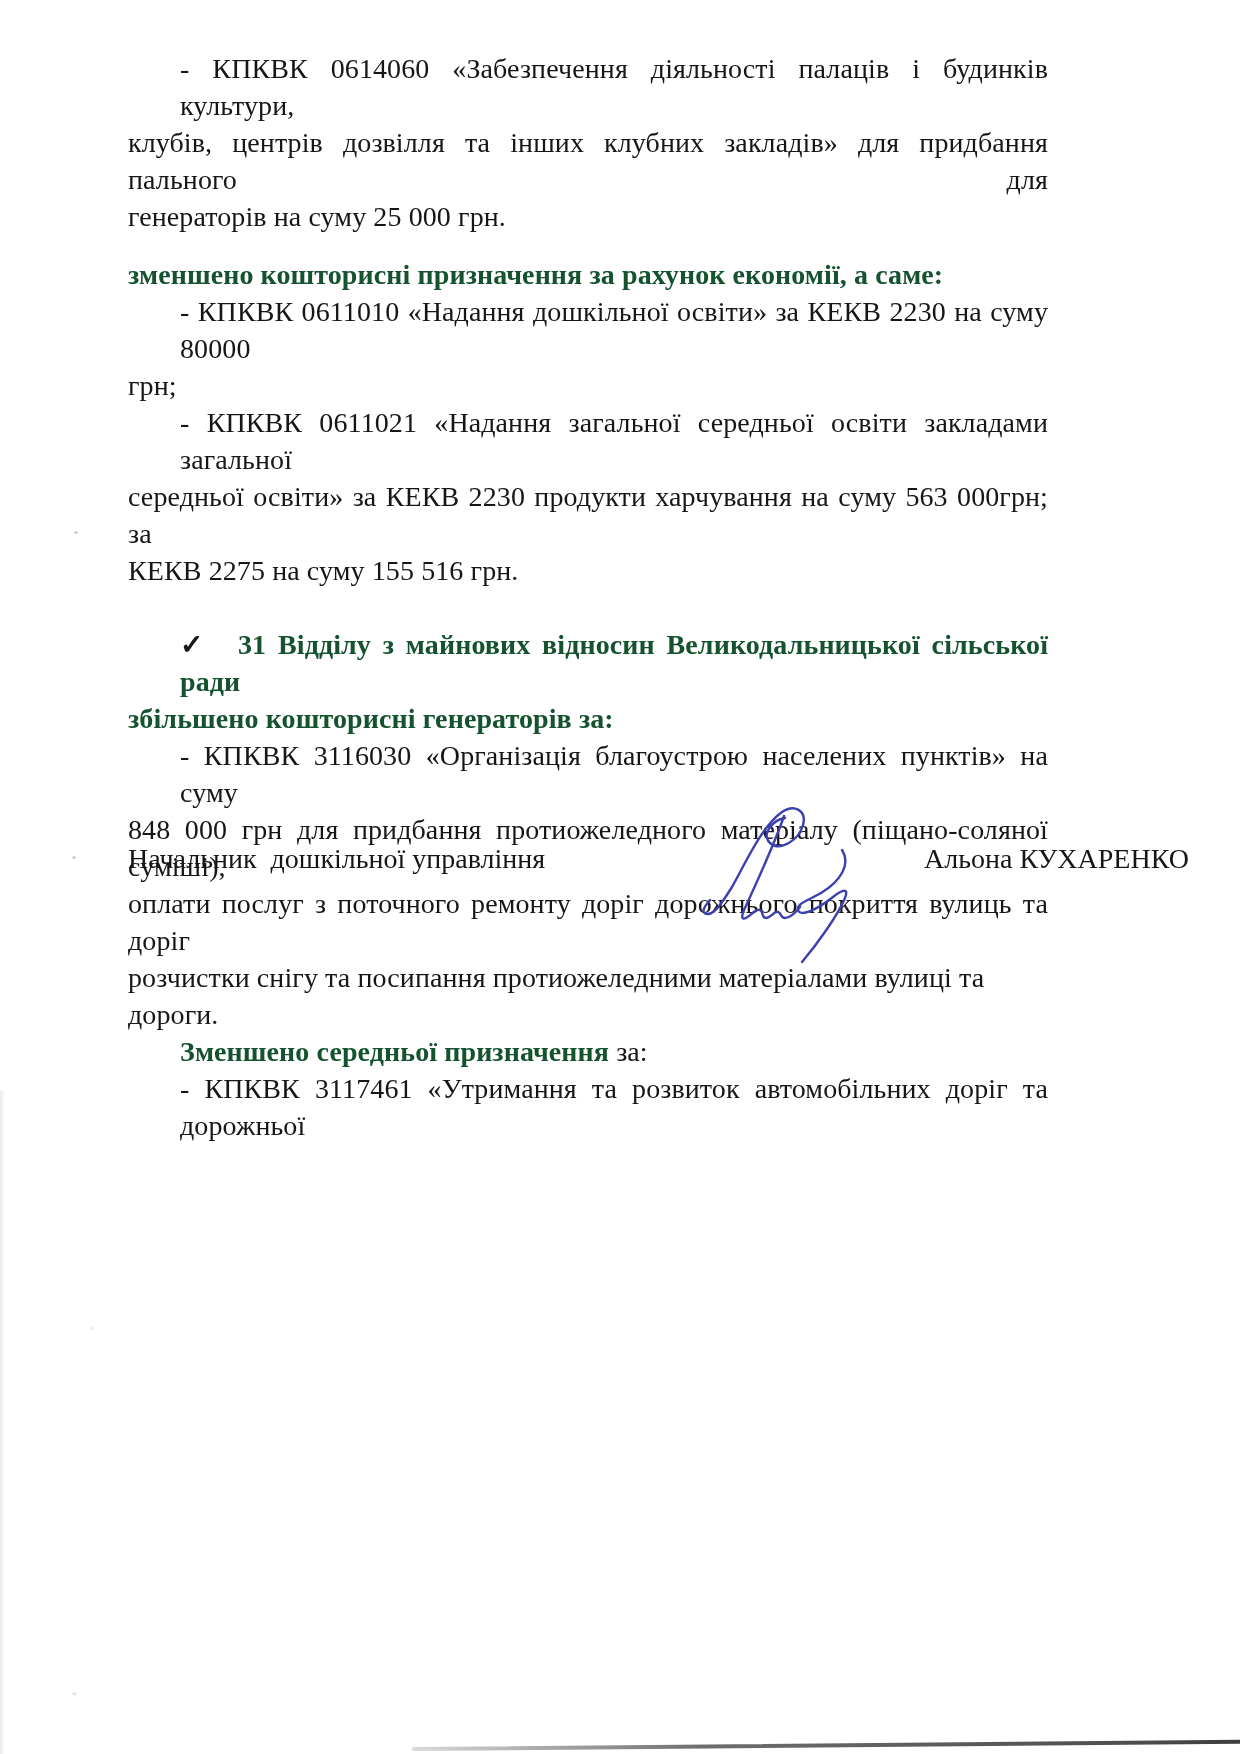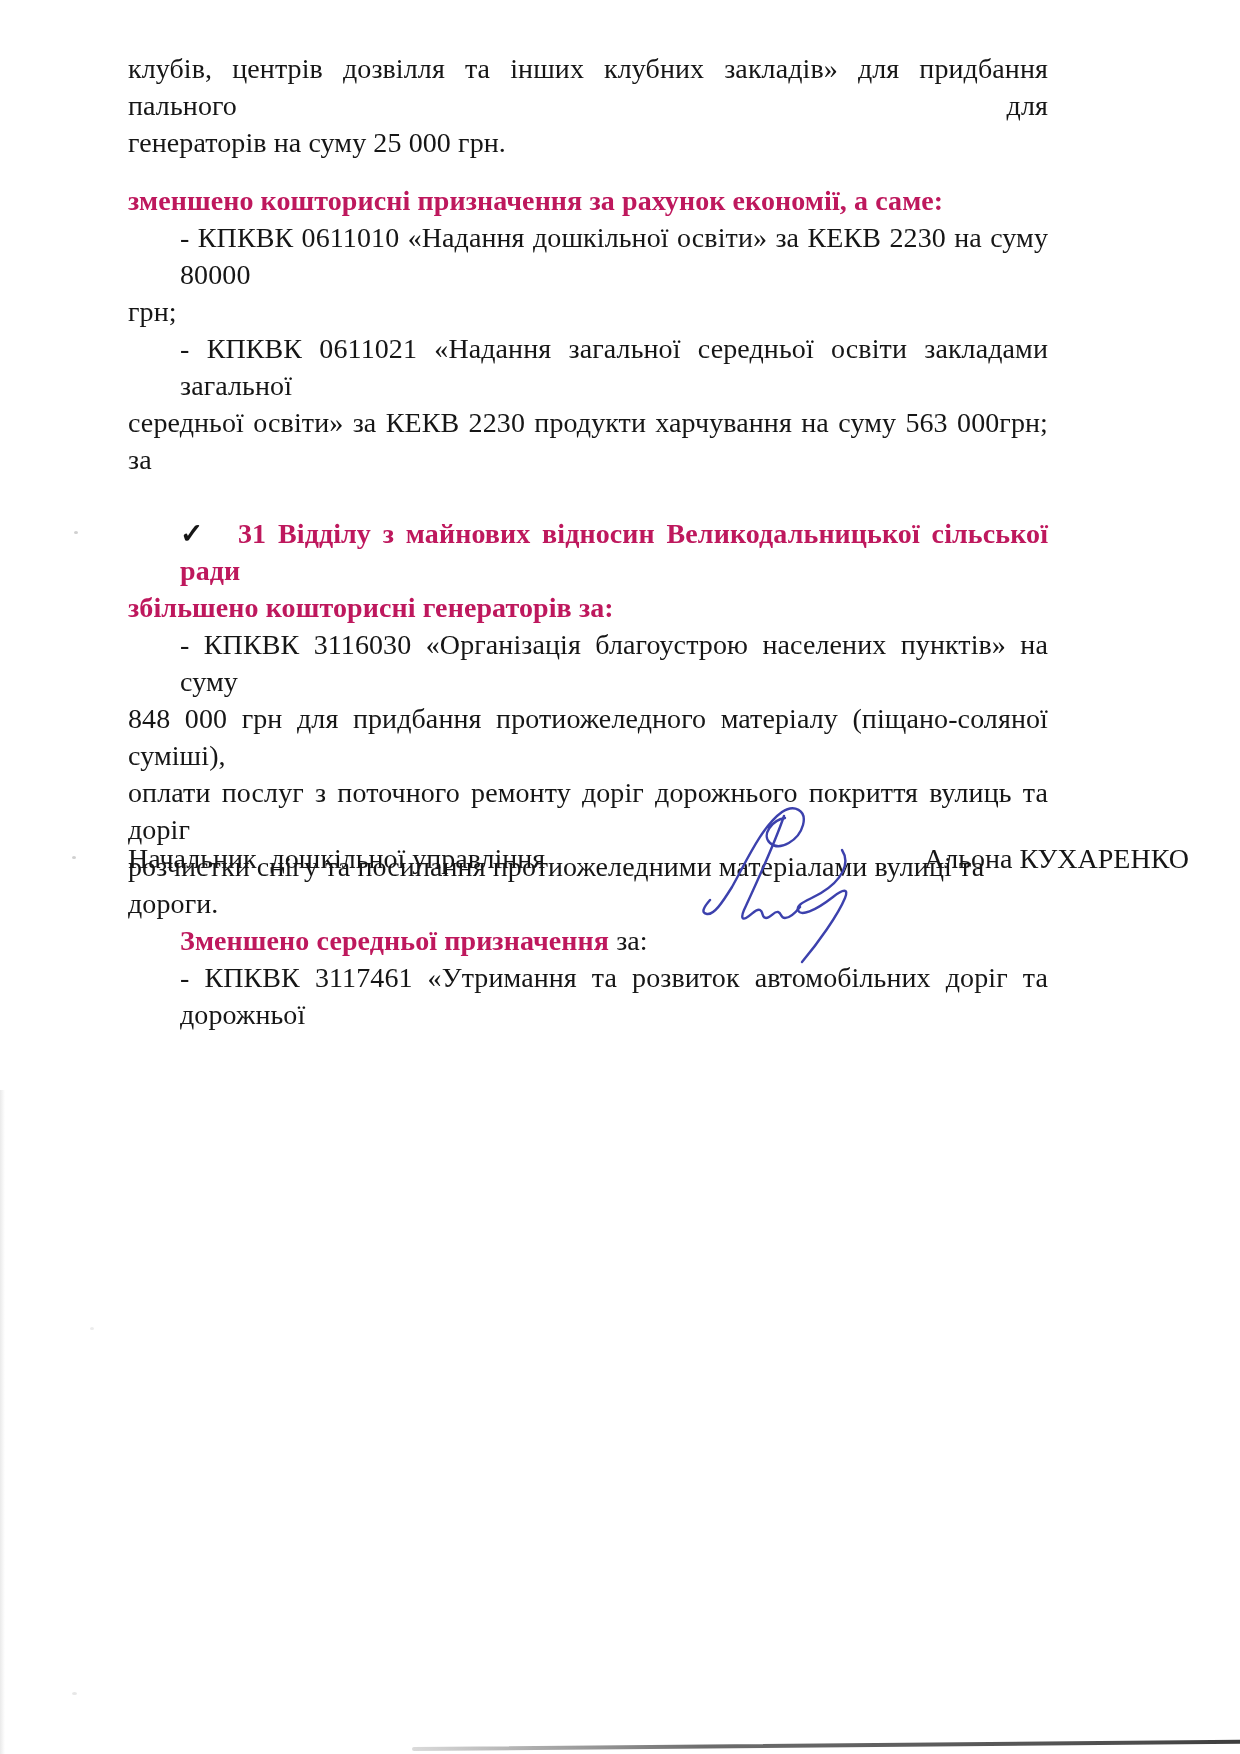--- a/index.html
+++ b/index.html
@@ -10,21 +10,21 @@
   }
   .doc-body{
     position:absolute;left:128px;top:50px;width:920px;
   }
   .line{
     font-size:28px;line-height:37px;min-height:37px;
     letter-spacing:0.1px;
   }
   .line.indent{padding-left:52px;}
   .line.stretch{text-align:justify;text-align-last:justify;}
-  .seg.bold{font-weight:700;color:#be185d;}
+  .seg.bold{font-weight:700;color:#14532d;}
   .checkmark{font-weight:700;margin-right:18px;}
   .sig-label{position:absolute;left:128px;top:843px;font-size:28px;white-space:pre;}
   .sig-name{position:absolute;left:888px;top:843px;font-size:28px;white-space:pre;margin-left:36px;}
   .sig-svg{position:absolute;left:696px;top:804px;width:164px;height:172px;}
   
   .scan-bottom-line{
     position:absolute;left:412px;top:1747px;width:835px;height:4px;
     background:linear-gradient(to right, rgba(110,110,110,0.25), #6d6d6d 35%, #4f4f4f 85%, #3c3c3c);
     transform:rotate(-0.5deg);transform-origin:left center;border-radius:2px;
   }
@@ -35,27 +35,29 @@
   .speck{position:absolute;background:rgba(120,120,120,0.35);border-radius:50%;}
   .speck.a{left:74px;top:531px;width:4px;height:3px;}
   .speck.b{left:72px;top:856px;width:4px;height:3px;}
   .speck.c{left:72px;top:1692px;width:5px;height:3px;opacity:.5;}
   .speck.d{left:90px;top:1327px;width:4px;height:3px;opacity:.4;}
 </style>
 </head>
 <body>
 
 <div class="doc-body">
+    <div class="line indent stretch"><span class="seg">- КПКВК 0614060 «Забезпечення діяльності палаців і будинків культури,</span></div>
     <div class="line stretch"><span class="seg">клубів, центрів дозвілля та інших клубних закладів» для придбання пального для</span></div>
     <div class="line"><span class="seg">генераторів на суму 25 000 грн.</span></div>
     <div class="line" style="margin-top: 21px;"><span class="seg bold">зменшено кошторисні призначення за рахунок економії, а саме:</span></div>
     <div class="line indent stretch"><span class="seg">- КПКВК 0611010 «Надання дошкільної освіти» за КЕКВ 2230 на суму 80000</span></div>
     <div class="line"><span class="seg">грн;</span></div>
     <div class="line indent stretch"><span class="seg">- КПКВК 0611021 «Надання загальної середньої освіти закладами загальної</span></div>
     <div class="line stretch"><span class="seg">середньої освіти» за КЕКВ 2230 продукти харчування на суму 563 000грн; за</span></div>
+    <div class="line"><span class="seg">КЕКВ 2275 на суму 155 516 грн.</span></div>
     <div class="line indent stretch" style="margin-top: 37px;"><span class="checkmark">✓</span> <span class="seg bold">31 Відділу з майнових відносин Великодальницької сільської ради</span></div>
     <div class="line"><span class="seg bold">збільшено кошторисні генераторів за:</span></div>
     <div class="line indent stretch"><span class="seg">- КПКВК 3116030 «Організація благоустрою населених пунктів» на суму</span></div>
     <div class="line stretch"><span class="seg">848 000 грн для придбання протиожеледного матеріалу (піщано-соляної суміші),</span></div>
     <div class="line stretch"><span class="seg">оплати послуг з поточного ремонту доріг дорожнього покриття вулиць та доріг</span></div>
     <div class="line"><span class="seg">розчистки снігу та посипання протиожеледними матеріалами вулиці та дороги.</span></div>
     <div class="line indent"><span class="seg bold">Зменшено середньої призначення</span><span class="seg"> за:</span></div>
     <div class="line indent stretch"><span class="seg">- КПКВК 3117461 «Утримання та розвиток автомобільних доріг та дорожньої</span></div>
   </div>
 

